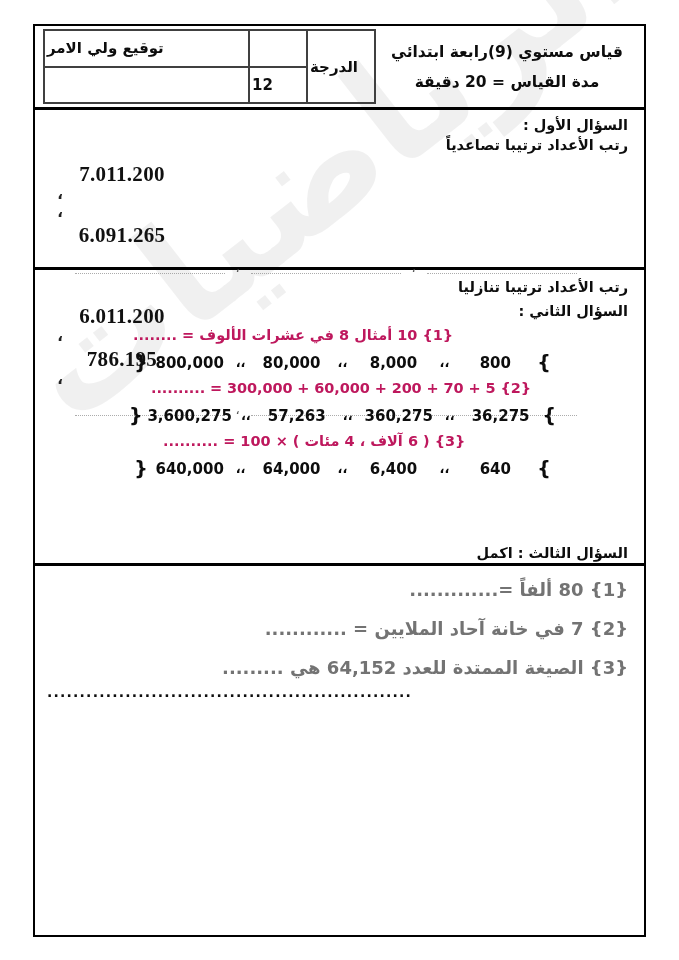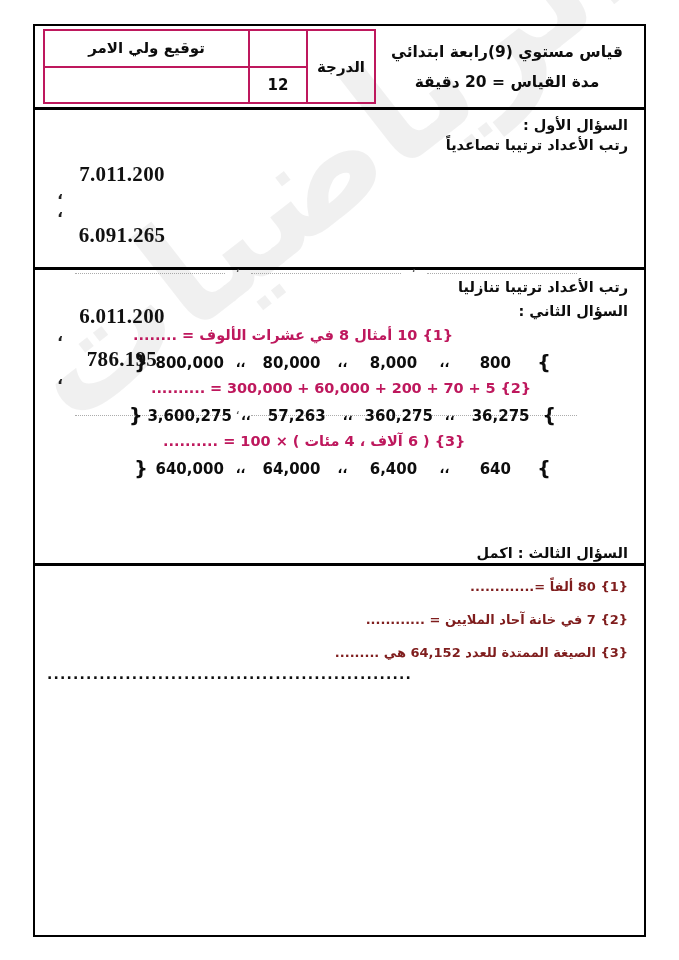--- a/index.html
+++ b/index.html
@@ -101,22 +101,22 @@
     padding: 3px 0 3px 8px;
     box-sizing: border-box;
   }
   table.grade-table {
     border-collapse: collapse;
     width: 100%;
     height: 100%;
     table-layout: fixed;
   }
   table.grade-table td {
-    border: 2px solid #be185d;
-    text-align: center;
+    border: 2px solid #404040;
+    text-align: left;
     vertical-align: middle;
     font-family: "DejaVu Sans", sans-serif;
     font-weight: bold;
     font-size: 15px;
     padding: 1px 2px;
     color: #0d0d0d;
   }
   td.col-grade-label { width: 62px; }
   td.col-grade-value { width: 52px; font-size: 19px; }
   td.col-sign       { width: auto; }
@@ -252,23 +252,23 @@
     font-size: 13px;
     padding: 0 7px;
     position: relative;
     top: -1px;
     letter-spacing: -1px;
   }
 
   
   .fill-line {
     font-family: "DejaVu Sans", sans-serif;
-    font-size: 13px;
-    font-weight: bold;
-    color: #7f1d1d;
+    font-size: 18px;
+    font-weight: bold;
+    color: #737373;
     text-align: right;
     white-space: nowrap;
     margin: 18px 2px 0 0;
   }
 
   .long-dots {
     margin: 6px 0 0 0;
     text-align: left;
     font-family: "DejaVu Sans", sans-serif;
     font-size: 14px;

